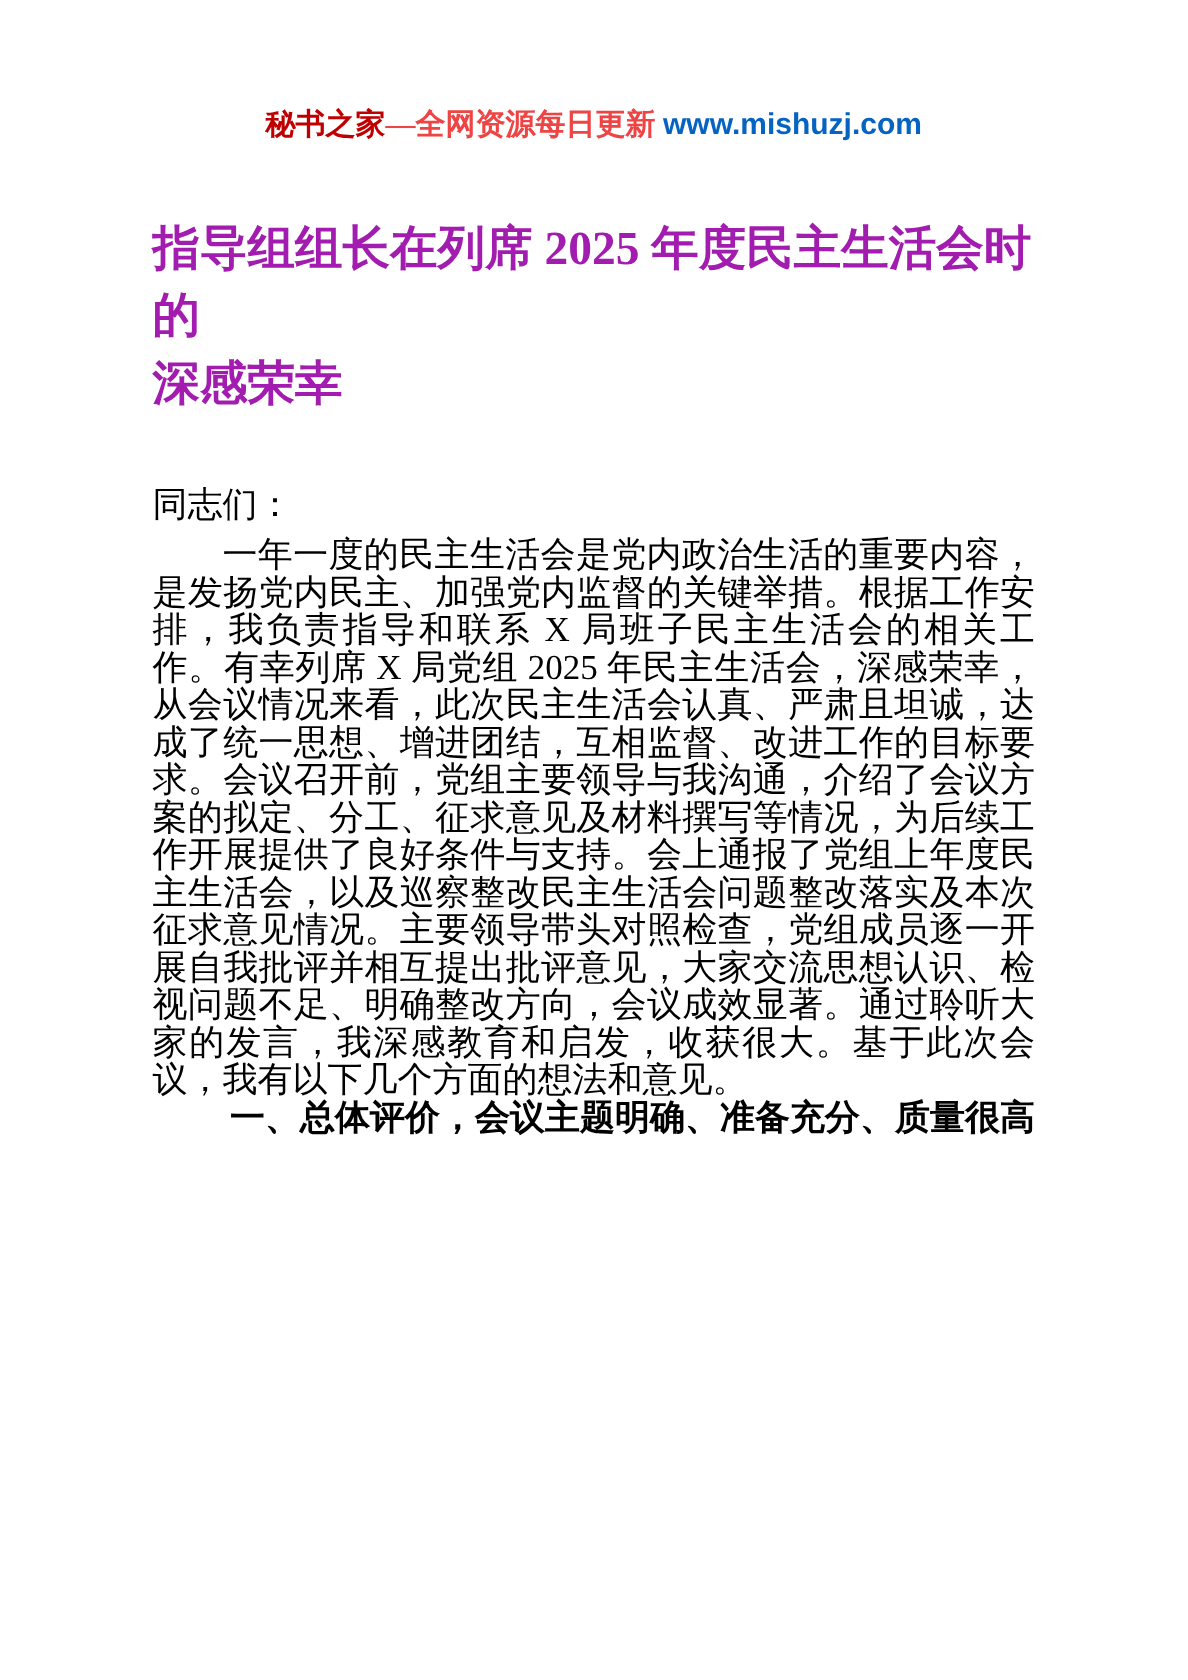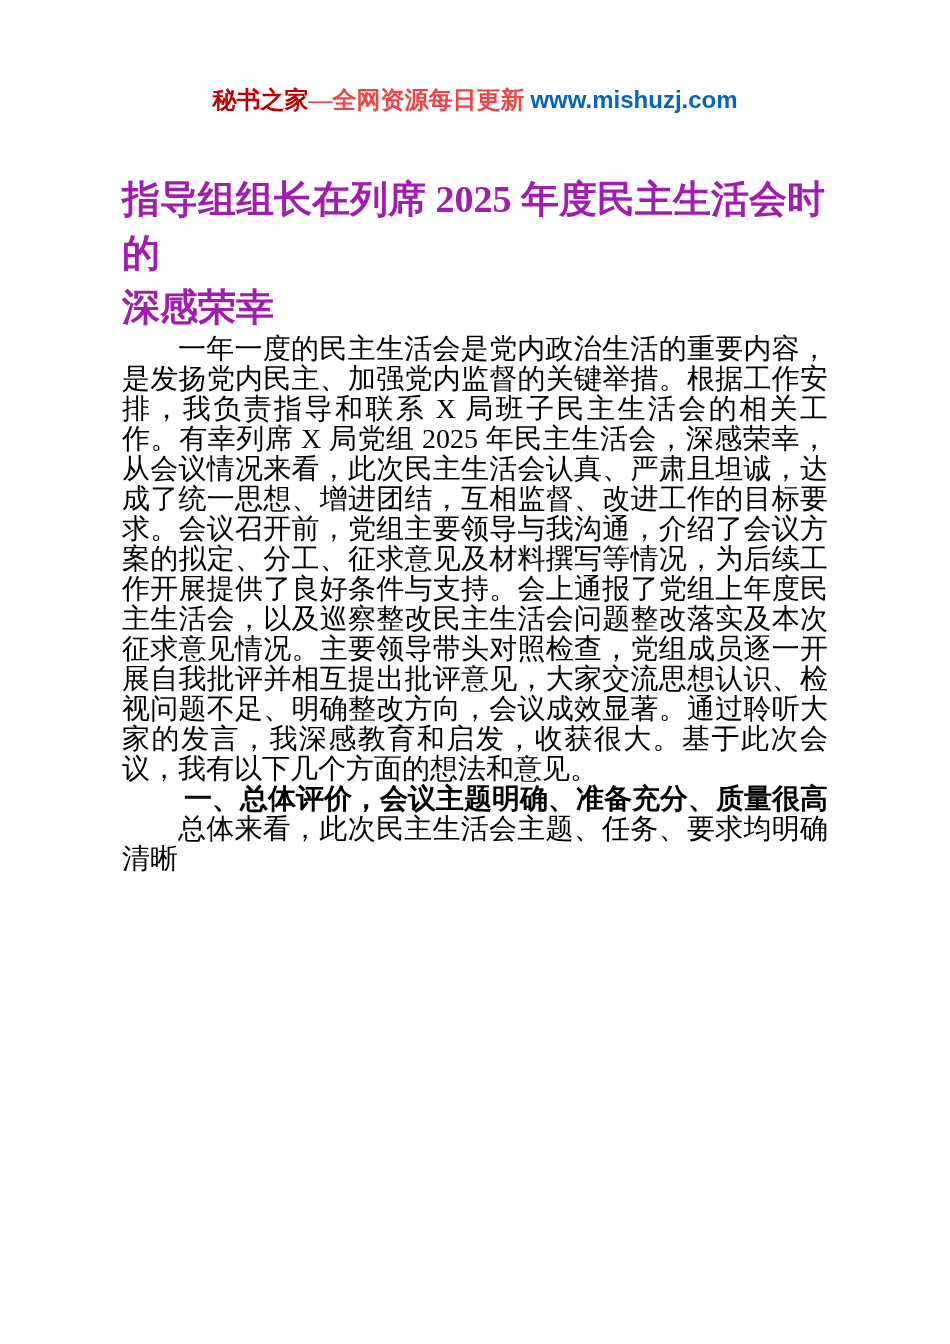--- a/index.html
+++ b/index.html
@@ -79,20 +79,20 @@
 
   <div class="site-header">
     <span class="site-name">秘书之家</span><span class="site-tagline">—全网资源每日更新 </span><a class="site-url">www.mishuzj.com</a>
   </div>
 
   <h1 class="doc-title">
     <span class="title-line">指导组组长在列席 2025 年度民主生活会时的</span>
     <span class="title-line">深感荣幸</span>
   </h1>
 
+  <p class="salutation">同志们：</p>
 
   <p class="para">一年一度的民主生活会是党内政治生活的重要内容，是发扬党内民主、加强党内监督的关键举措。根据工作安排，我负责指导和联系 X 局班子民主生活会的相关工作。有幸列席 X 局党组 2025 年民主生活会，深感荣幸，从会议情况来看，此次民主生活会认真、严肃且坦诚，达成了统一思想、增进团结，互相监督、改进工作的目标要求。会议召开前，党组主要领导与我沟通，介绍了会议方案的拟定、分工、征求意见及材料撰写等情况，为后续工作开展提供了良好条件与支持。会上通报了党组上年度民主生活会，以及巡察整改民主生活会问题整改落实及本次征求意见情况。主要领导带头对照检查，党组成员逐一开展自我批评并相互提出批评意见，大家交流思想认识、检视问题不足、明确整改方向，会议成效显著。通过聆听大家的发言，我深感教育和启发，收获很大。基于此次会议，我有以下几个方面的想法和意见。</p>
 
   <p class="para heading">一、总体评价，会议主题明确、准备充分、质量很高</p>
 
-  <p class="para">总体来看，此次民主生活会主题、任务、要求均明确清晰</p>
 
 </div>
 
 </body></html>

